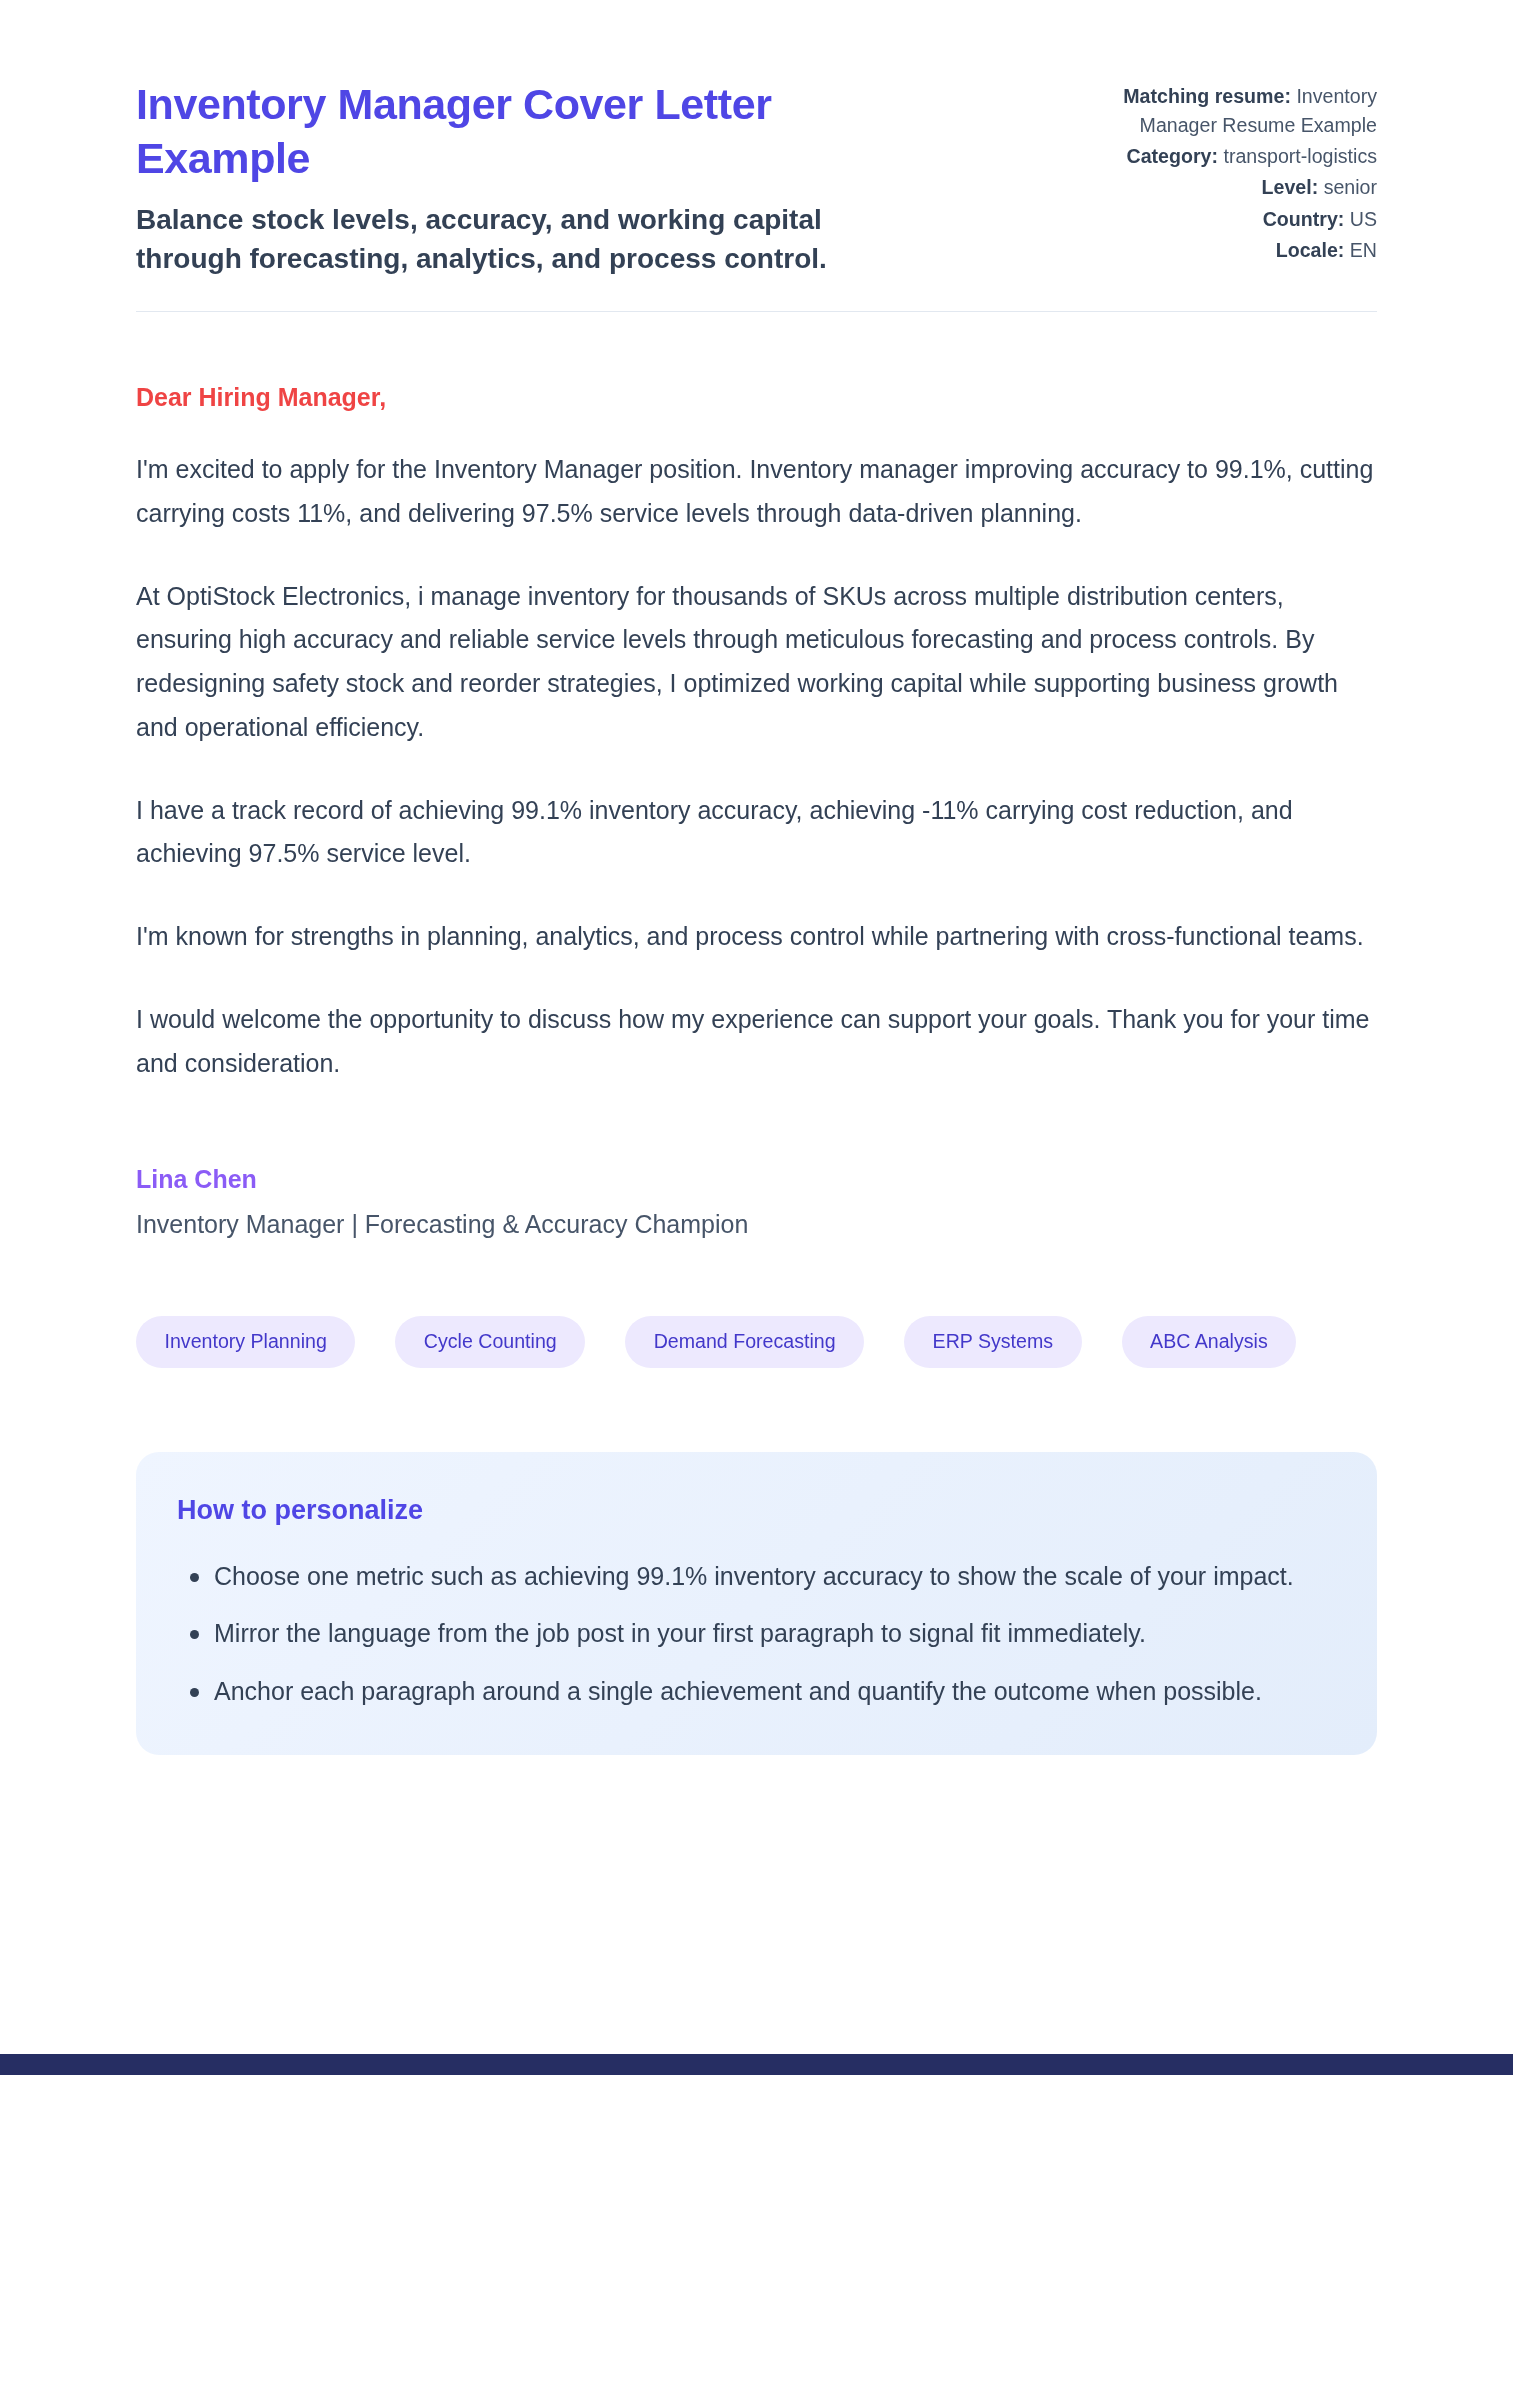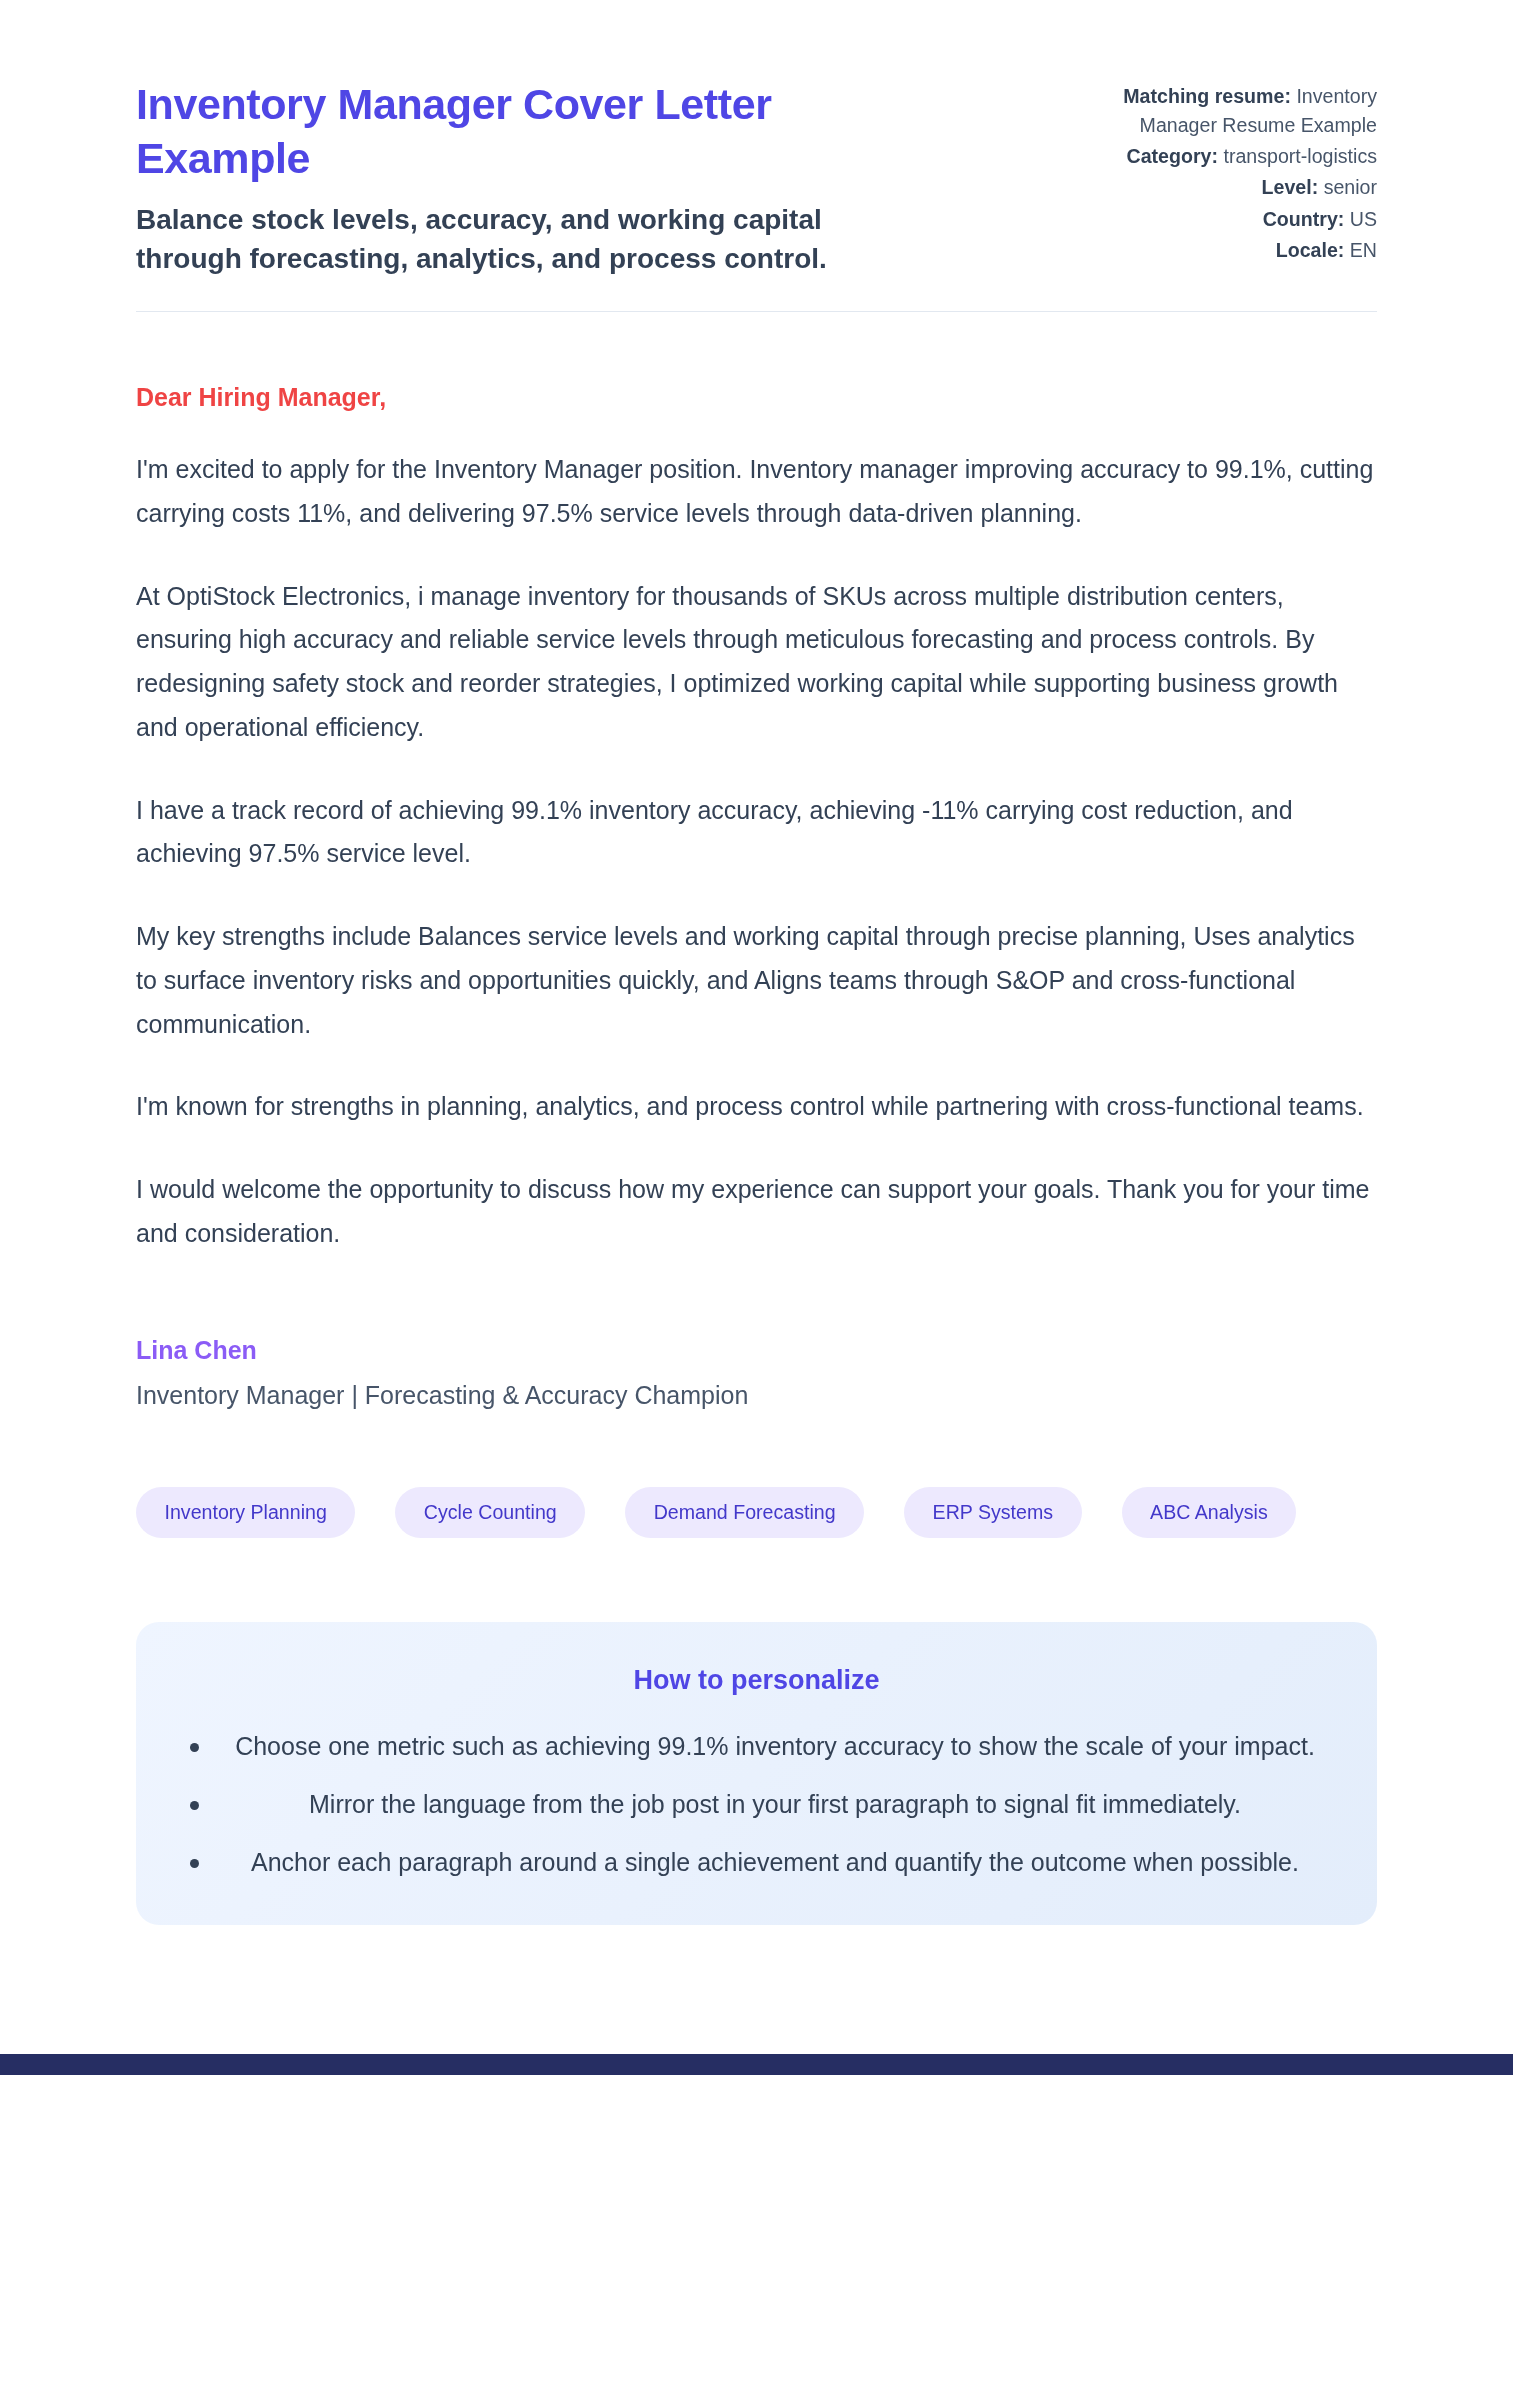--- a/index.html
+++ b/index.html
@@ -98,21 +98,20 @@
     padding: 16px 28.5px;
     border-radius: 889px;
     cursor: pointer;
   }
   
   .panel {
     margin-top: 84px;
     background: linear-gradient(135deg, #eff5ff 0%, #e3edfb 100%);
     border-radius: 23px;
     padding: 43px 41px 41px 41px;
-    text-align: center;
   }
   .panel-title {
     font-size: 27px;
     font-weight: 700;
     color: #4f46e5;
     margin-bottom: 28.5px;
   }
   .panel ul { list-style: none; }
   .panel li {
     position: relative;
@@ -176,21 +175,20 @@
           <span class="meta-value">EN</span>
         </div>
       </div>
     </div>
 
     <div class="letter">
       <p class="salutation">Dear Hiring Manager,</p>
       <p class="para">I'm excited to apply for the Inventory Manager position. Inventory manager improving accuracy to 99.1%, cutting carrying costs 11%, and delivering 97.5% service levels through data-driven planning.</p>
       <p class="para">At OptiStock Electronics, i manage inventory for thousands of SKUs across multiple distribution centers, ensuring high accuracy and reliable service levels through meticulous forecasting and process controls. By redesigning safety stock and reorder strategies, I optimized working capital while supporting business growth and operational efficiency.</p>
       <p class="para">I have a track record of achieving 99.1% inventory accuracy, achieving -11% carrying cost reduction, and achieving 97.5% service level.</p>
-      <p class="para">My key strengths include Balances service levels and working capital through precise planning, Uses analytics to surface inventory risks and opportunities quickly, and Aligns teams through S&amp;OP and cross-functional communication.</p>
       <p class="para">I'm known for strengths in planning, analytics, and process control while partnering with cross-functional teams.</p>
       <p class="para">I would welcome the opportunity to discuss how my experience can support your goals. Thank you for your time and consideration.</p>
 
       <div class="signature">
         <div class="sig-name">Lina Chen</div>
         <div class="sig-title">Inventory Manager | Forecasting &amp; Accuracy Champion</div>
       </div>
     </div>
 
     <div class="tags">

